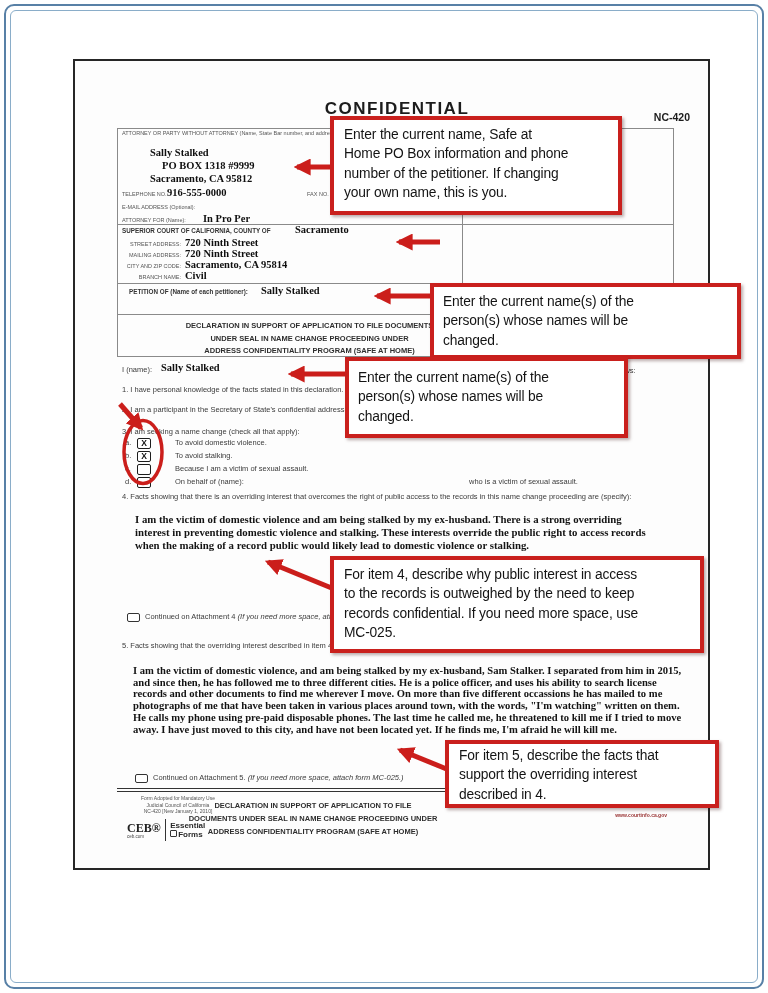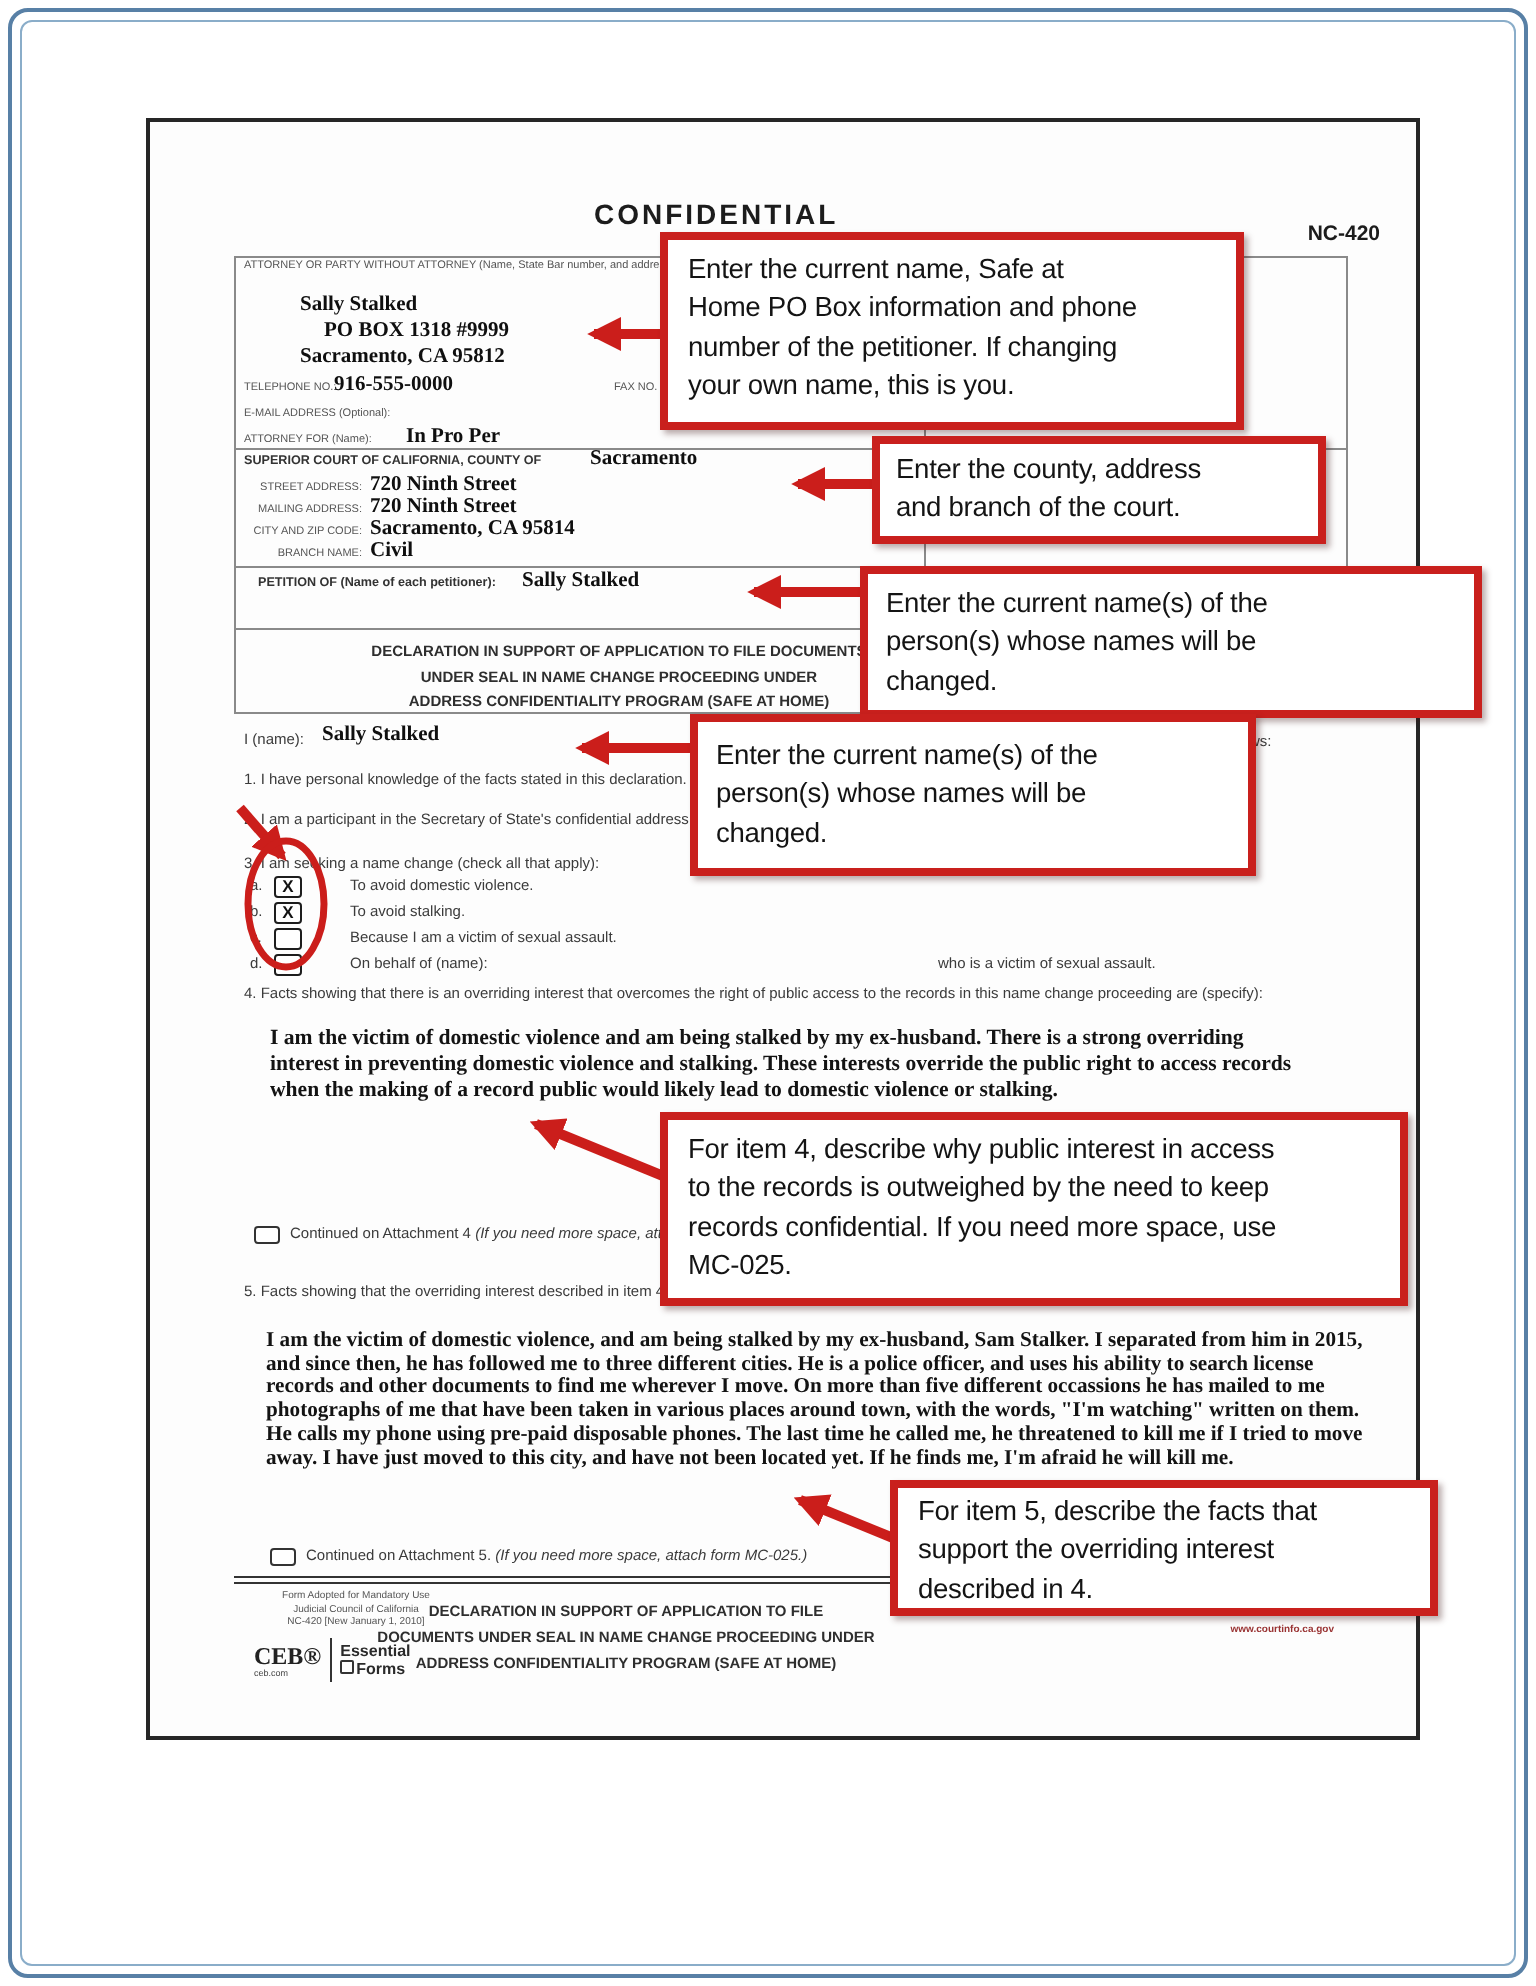--- a/index.html
+++ b/index.html
@@ -12,21 +12,21 @@
   .lbl2{position:absolute;font-size:6.3px;font-weight:bold;color:#333;white-space:nowrap;}
   .lblR{text-align:right;}
   .typed{position:absolute;font-family:"Liberation Serif",serif;font-weight:bold;font-size:10.5px;color:#0f0f0f;white-space:nowrap;text-align:right;}
   .b7{position:absolute;font-size:7.5px;color:#3b3b3b;white-space:nowrap;text-align:center;}
   .wrap7{position:absolute;font-size:7.5px;color:#3b3b3b;line-height:14px;}
   .facts{position:absolute;font-family:"Liberation Serif",serif;font-weight:bold;color:#131313;}
   .hl{position:absolute;height:1px;background:#8a8a8a;}
   .vl{position:absolute;width:1px;background:#8a8a8a;}
   .cbox{position:absolute;width:12px;height:9px;border:1.5px solid #1d1d1d;border-radius:2px;font-size:8.5px;line-height:8.5px;font-weight:bold;text-align:center;color:#111;background:#fff;}
   .cbox2{position:absolute;width:11px;height:7px;border:1.4px solid #333;border-radius:2px;background:#fff;}
-  .stamp{position:absolute;font-weight:bold;font-size:14px;letter-spacing:1.5px;color:#1c1c1c;text-align:left;}
+  .stamp{position:absolute;font-weight:bold;font-size:17px;letter-spacing:1.5px;color:#1c1c1c;text-align:center;}
   .formnum{position:absolute;font-weight:bold;font-size:10.5px;color:#1c1c1c;text-align:right;}
   .ttl{position:absolute;font-weight:bold;font-size:7.5px;color:#2e2e2e;text-align:center;line-height:12.6px;}
   .callout{position:absolute;background:#fff;border:4px solid #c9201d;box-sizing:border-box;color:#141414;
            font-size:13.8px;line-height:19.4px;letter-spacing:-0.15px;white-space:pre-line;z-index:10;
            box-shadow:2px 2px 3px rgba(60,20,20,.35);overflow:hidden;font-family:"Liberation Sans",sans-serif;}
   .annot{position:absolute;left:0;top:0;z-index:6;pointer-events:none;}
   .footL{position:absolute;font-size:5px;line-height:6.5px;color:#555;text-align:center;}
   .cebBrand{font-family:"Liberation Serif",serif;font-weight:bold;font-size:12px;color:#222;line-height:12px;}
   .cebSub{font-size:4.5px;color:#444;}
   .efLine{font-size:8px;font-weight:bold;color:#2a2a2a;line-height:9px;}
@@ -169,22 +169,20 @@
     <line x1="120" y1="404" x2="141" y2="428" stroke="#cb1e1b" stroke-width="5" marker-end="url(#ah)"></line>
     <line x1="334" y1="589" x2="268" y2="562" stroke="#cb1e1b" stroke-width="5" marker-end="url(#ah)"></line>
     <line x1="449" y1="770" x2="400" y2="750" stroke="#cb1e1b" stroke-width="5" marker-end="url(#ah)"></line>
     <ellipse cx="143" cy="452" rx="19" ry="31.5" fill="none" stroke="#cb1e1b" stroke-width="3.5"></ellipse>
   </svg>
 
   <div class="callout" style="left:330px;top:116px;width:292px;height:99px;padding:5px 10px;">Enter the current name, Safe at
 Home PO Box information and phone
 number of the petitioner. If changing
 your own name, this is you.</div>
-  <div class="callout" style="left:436px;top:218px;width:227px;height:54px;padding:3px 8px;">Enter the county, address
-and branch of the court.</div>
   <div class="callout" style="left:430px;top:283px;width:311px;height:76px;padding:5px 9px;">Enter the current name(s) of the
 person(s) whose names will be
 changed.</div>
   <div class="callout" style="left:345px;top:357px;width:283px;height:81px;padding:7px 9px;">Enter the current name(s) of the
 person(s) whose names will be
 changed.</div>
   <div class="callout" style="left:330px;top:556px;width:374px;height:97px;padding:5px 10px;">For item 4, describe why public interest in access
 to the records is outweighed by the need to keep
 records confidential. If you need more space, use
 MC-025.</div>

